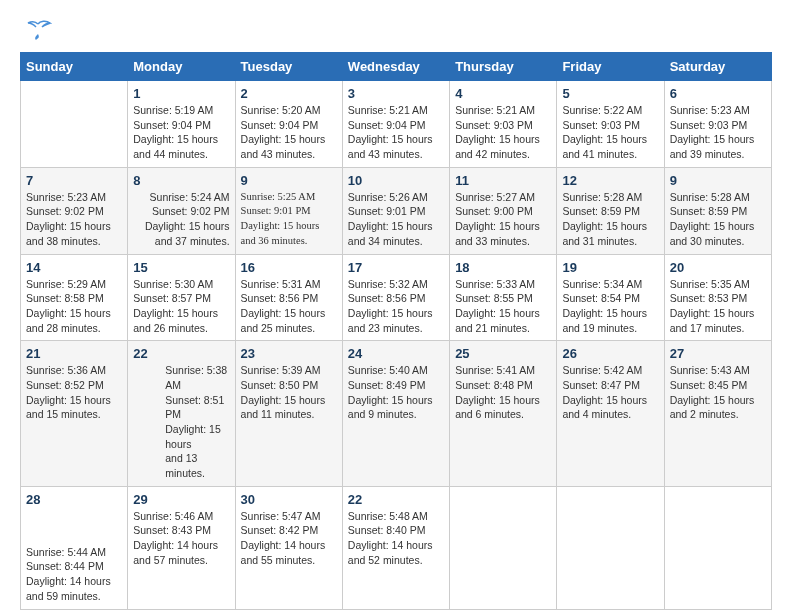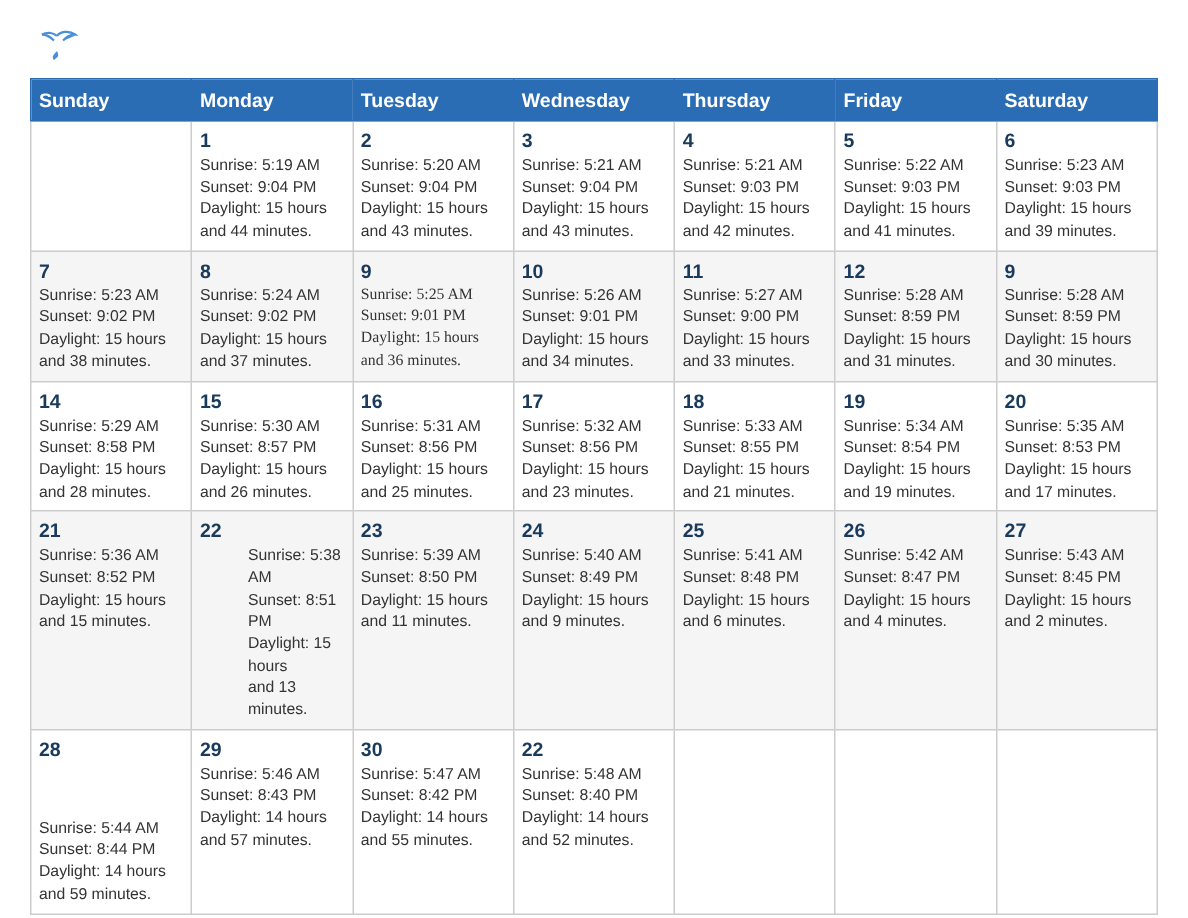--- a/index.html
+++ b/index.html
@@ -162,21 +162,21 @@
       <tr>
         <td>
           <span class="day-num">7</span>
           <div class="day-info" style="white-space: pre-line;">Sunrise: 5:23 AM
 Sunset: 9:02 PM
 Daylight: 15 hours
 and 38 minutes.</div>
         </td>
         <td>
           <span class="day-num">8</span>
-          <div class="day-info" style="white-space: pre-line;">Sunrise: 5:24 AM
+          <div class="day-info" style="white-space: pre-line; text-align: right;">Sunrise: 5:24 AM
 Sunset: 9:02 PM
 Daylight: 15 hours
 and 37 minutes.</div>
         </td>
         <td>
           <span class="day-num">9</span>
           <div class="day-info" style="white-space: pre-line; font-family: Liberation Serif, serif;">Sunrise: 5:25 AM
 Sunset: 9:01 PM
 Daylight: 15 hours
 and 36 minutes.</div>

